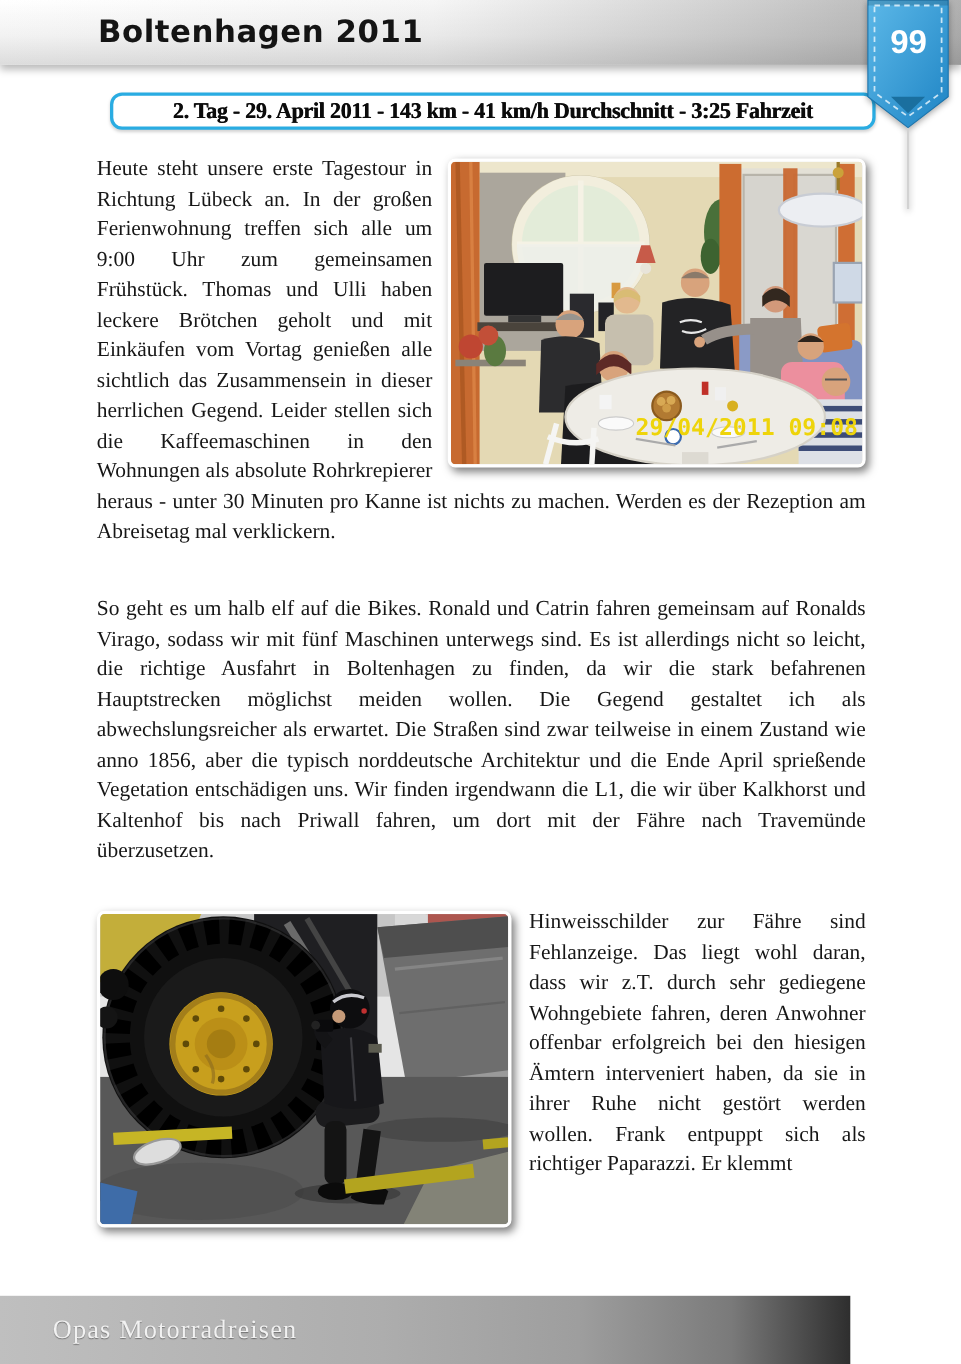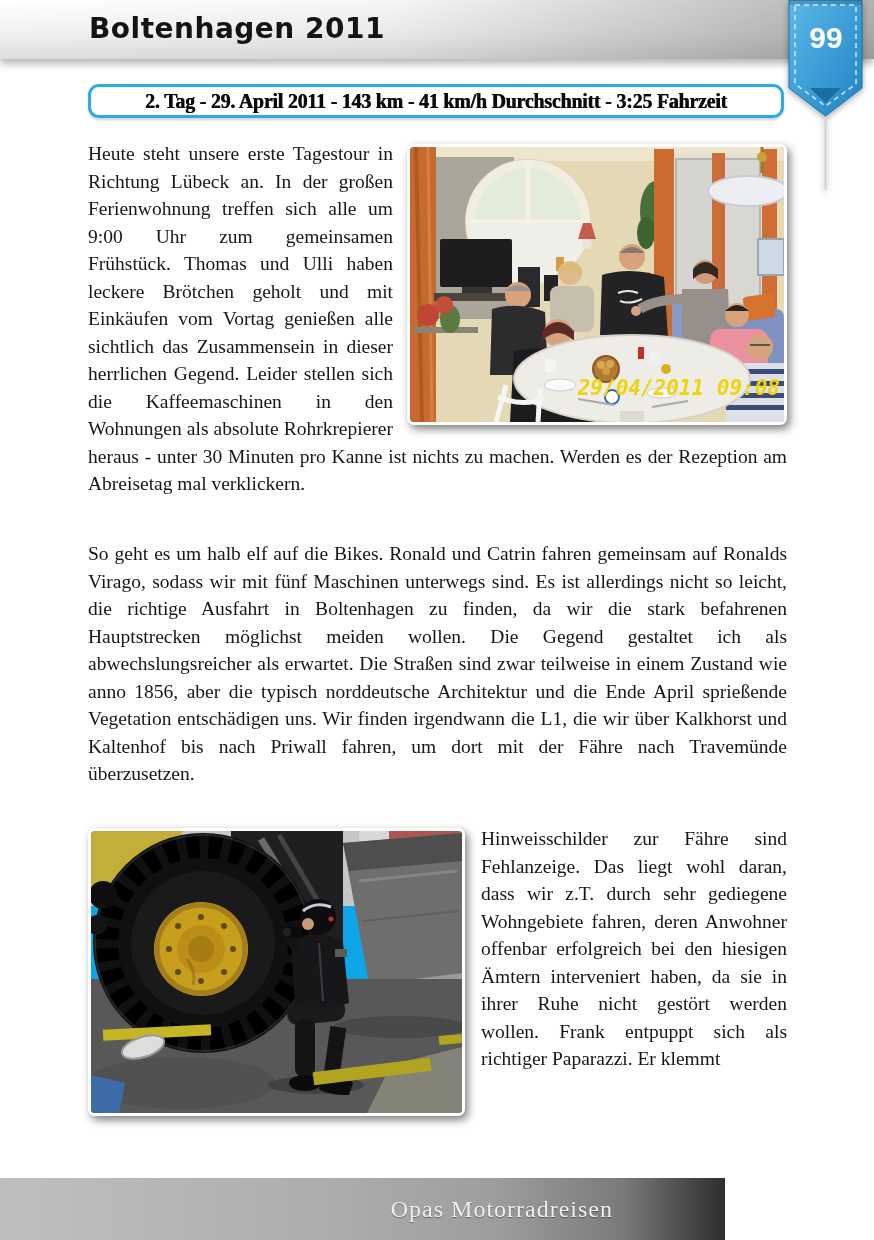--- a/index.html
+++ b/index.html
@@ -11,46 +11,46 @@
     background:linear-gradient(180deg,#ffffff 0%,#f2f2f2 55%,#dcdcdc 100%),
                linear-gradient(90deg,#ffffff 0%,#f6f6f6 45%,#cfcfcf 78%,#b2b2b2 100%);
     background-blend-mode:multiply;
     box-shadow:0 5px 7px rgba(0,0,0,.28);text-align:right;}
   .header-title{position:absolute;left:89px;top:12px;font-size:28px;line-height:34px;
     color:#141414;font-family:cursive,"DejaVu Sans",sans-serif;font-weight:600;letter-spacing:.5px;}
   .ribbon{position:absolute;left:786px;top:0;width:79px;height:195px;z-index:6;
     filter:drop-shadow(0 2px 3px rgba(0,0,0,.35));}
 
   
-  .banner{position:absolute;left:88px;top:84px;width:696px;height:34px;box-sizing:border-box;
+  .banner{position:absolute;left:100px;top:84px;width:696px;height:34px;box-sizing:border-box;
     background:#ffffff;border:3px solid #2aace2;border-radius:11px;
     display:flex;align-items:center;justify-content:center;
     box-shadow:0 2px 3px rgba(0,0,0,.18);z-index:4;}
   .banner span{display:inline-block;font-weight:700;font-size:20.5px;color:#0b0b0b;
     letter-spacing:-.2px;transform:scaleX(.97);
     text-shadow:.6px 0 0 #0b0b0b;}
 
   
   .para{position:absolute;left:88px;width:699px;font-size:19.5px;line-height:27.5px;
     color:#161616;text-align:justify;margin:0;}
   .block-1{top:140px;}
   .block-2{top:540px;}
   .block-3{top:825px;}
 
   
   .photo{box-sizing:border-box;border:3px solid #ffffff;border-radius:7px;overflow:hidden;
-    background:#0ea5e9;box-shadow:3px 4px 8px rgba(0,0,0,.5);font-style:italic;}
+    background:#e5e5e5;box-shadow:3px 4px 8px rgba(0,0,0,.5);}
   .photo svg{display:block;}
   .photo-breakfast{float:right;width:380px;height:281px;margin:4px 0 8px 14px;}
   .photo-loader{float:left;width:377px;height:288px;margin:3px 16px 6px 0;}
 
   
   .footer-bar{position:absolute;left:0;top:1178px;width:725px;height:62px;
     background:linear-gradient(90deg,#bfbfbf 0%,#adadad 45%,#9e9e9e 68%,#7a7a7a 86%,#2e2e2e 100%);
-    display:flex;align-items:center;justify-content:flex-end;}
+    display:flex;align-items:center;justify-content:flex-start;padding-left:48px;}
   .footer-bar span{padding-right:112px;color:#f1f1f1;font-size:24px;letter-spacing:1px;
     text-shadow:0 1px 1px rgba(0,0,0,.4);}
 </style>
 </head>
 <body>
 
 <div class="page">
 
   <div class="header-bar">
     <div class="header-title">Boltenhagen 2011</div>

